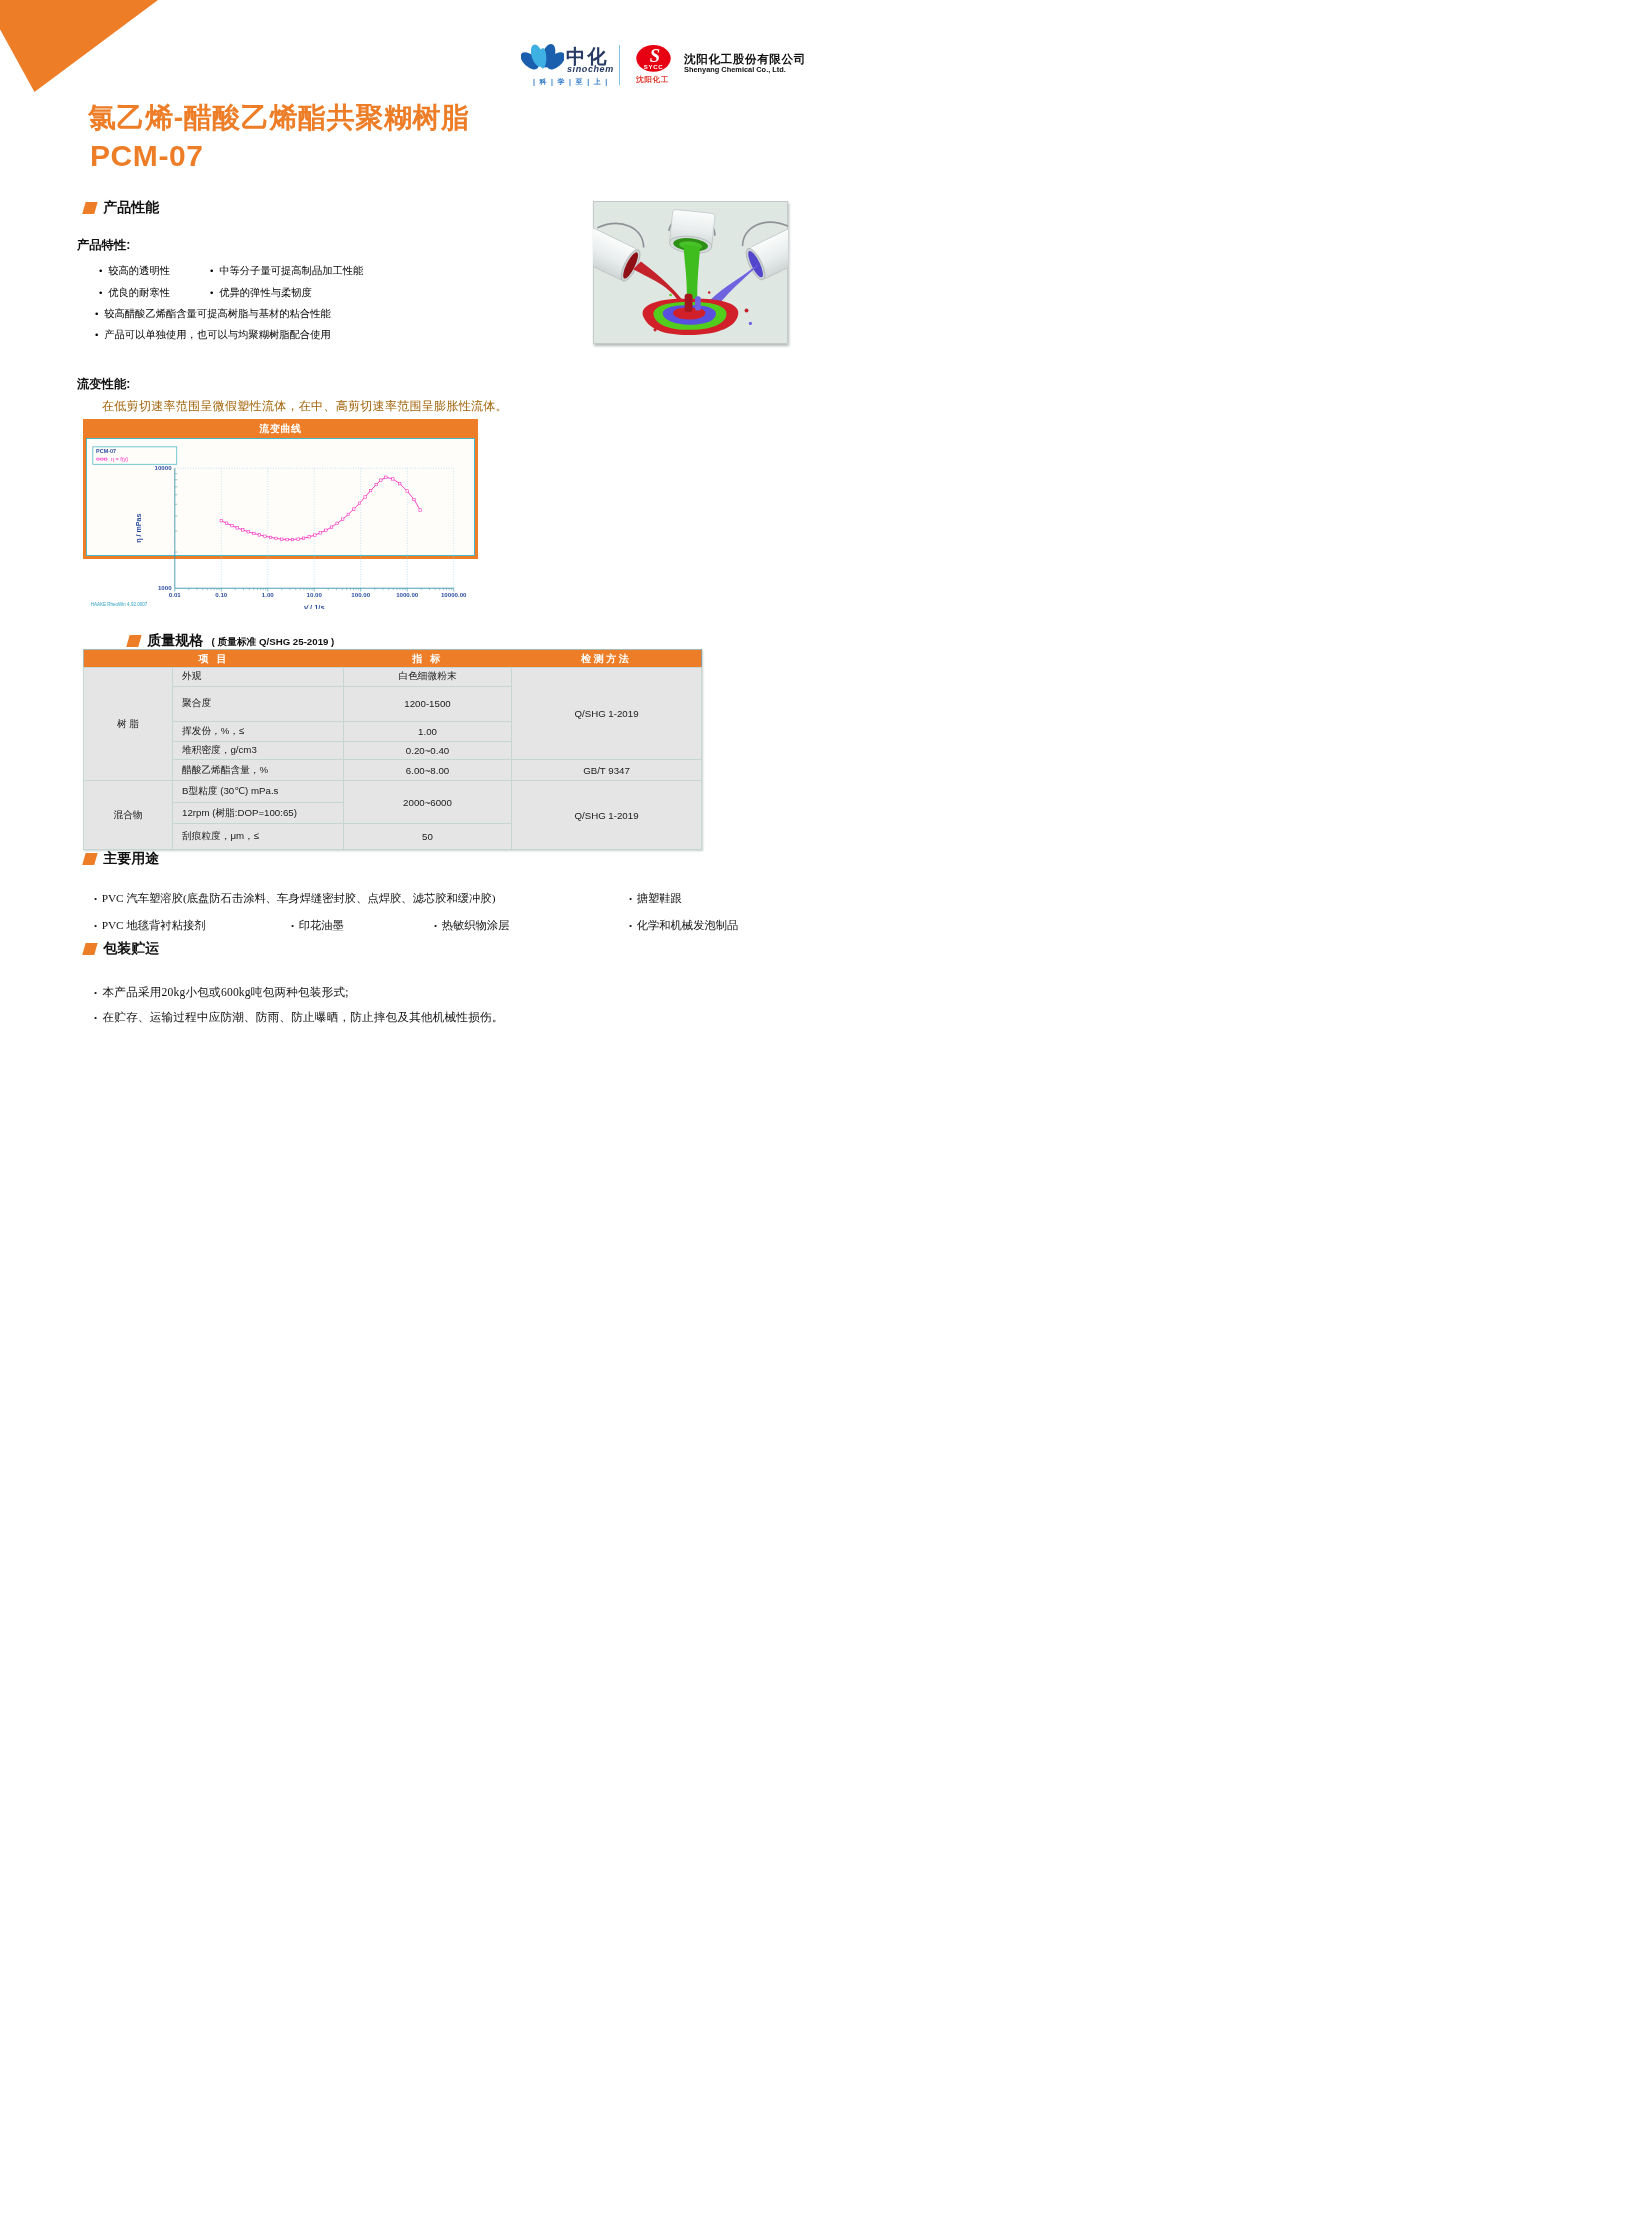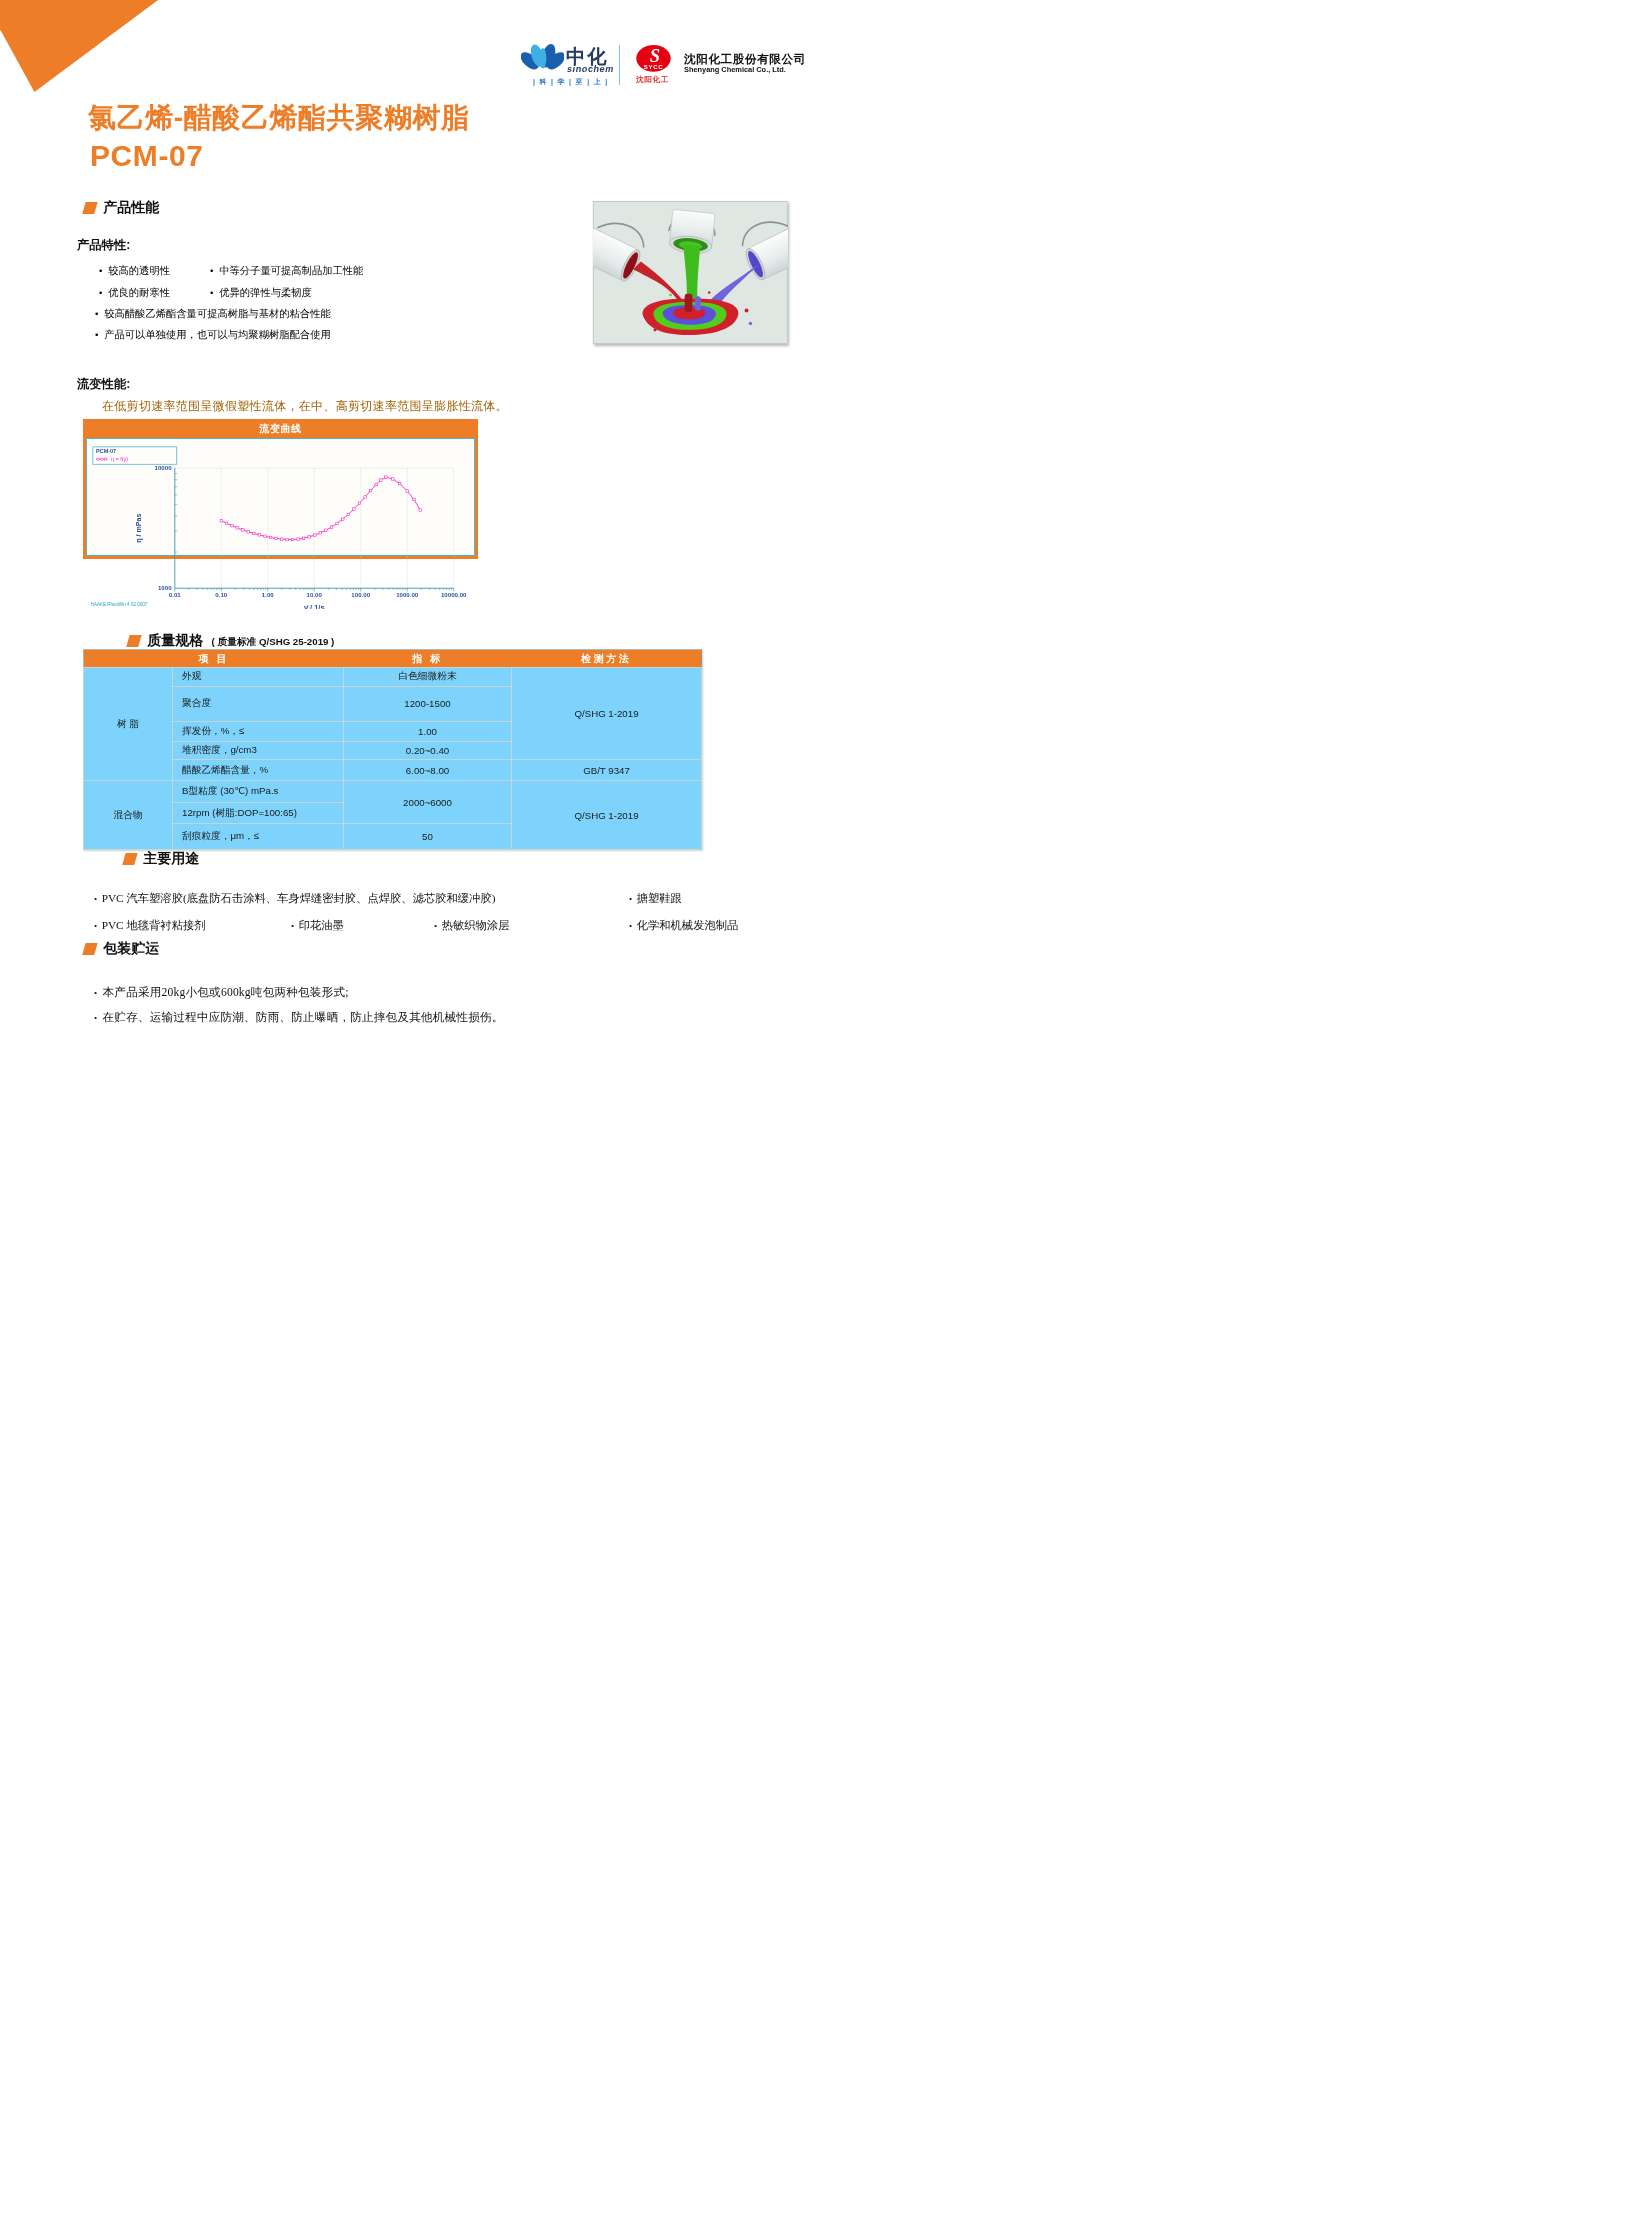--- a/index.html
+++ b/index.html
@@ -54,21 +54,21 @@
 
   
   .pimg{position:absolute;left:593px;top:201px;width:195px;height:143px;
     box-shadow:1.3px 1.9px 2.6px rgba(90,100,100,.45);}
 
   
   .spec-table{position:absolute;left:83px;top:649px;border-collapse:collapse;table-layout:fixed;
     box-shadow:1.3px 1.3px 1.9px rgba(120,135,133,.4);font-size:9.7px;color:#1a1a1a;}
   .spec-table th{background:var(--accent);color:#ffffff;font-size:10px;font-weight:bold;
     letter-spacing:2.6px;height:18px;border:none;}
-  .spec-table td{border:1px solid #c6d6d3;background:#7dd3fc;}
+  .spec-table td{border:1px solid #c6d6d3;background:#e5e5e5;}
   .spec-table .item{text-align:left;padding-left:9px;}
   .spec-table .val,.spec-table .mth,.spec-table .grp{text-align:center;}
   .spec-table{border:1px solid #a8bab8;border-right:1.6px solid #8a9a99;border-bottom:1.6px solid #8a9a99;padding-left:16px;}
 
   
   .use-item{position:absolute;font-size:11.3px;color:#121212;white-space:nowrap;}
   .use-item::before{content:"\2022";margin-right:4.5px;font-size:9px;}
   .pack-item{position:absolute;font-size:11.6px;color:#121212;white-space:nowrap;letter-spacing:0.2px;}
   .pack-item::before{content:"\2022";margin-right:5.2px;font-size:9px;}
 </style>
@@ -358,21 +358,21 @@
       <tr style="height:20.6px">
         <td class="item">12rpm (树脂:DOP=100:65)</td>
       </tr>
       <tr style="height:26px">
         <td class="item">刮痕粒度，μm，≤</td>
         <td class="val">50</td>
       </tr>
     </tbody>
   </table>
 
-  <div class="sec" style="left:84px;top:850px;margin-left:40px;">
+  <div class="sec" style="left:84px;top:850px;">
     <span class="marker"></span>
     <span class="sec-t">主要用途</span>
   </div>
   <div class="use-item serif-text" style="left:94px;top:891px;">PVC 汽车塑溶胶(底盘防石击涂料、车身焊缝密封胶、点焊胶、滤芯胶和缓冲胶)</div>
   <div class="use-item serif-text" style="left:629px;top:891px;">搪塑鞋跟</div>
   <div class="use-item serif-text" style="left:94px;top:918px;">PVC 地毯背衬粘接剂</div>
   <div class="use-item serif-text" style="left:291px;top:918px;">印花油墨</div>
   <div class="use-item serif-text" style="left:434px;top:918px;">热敏织物涂层</div>
   <div class="use-item serif-text" style="left:629px;top:918px;">化学和机械发泡制品</div>
 

